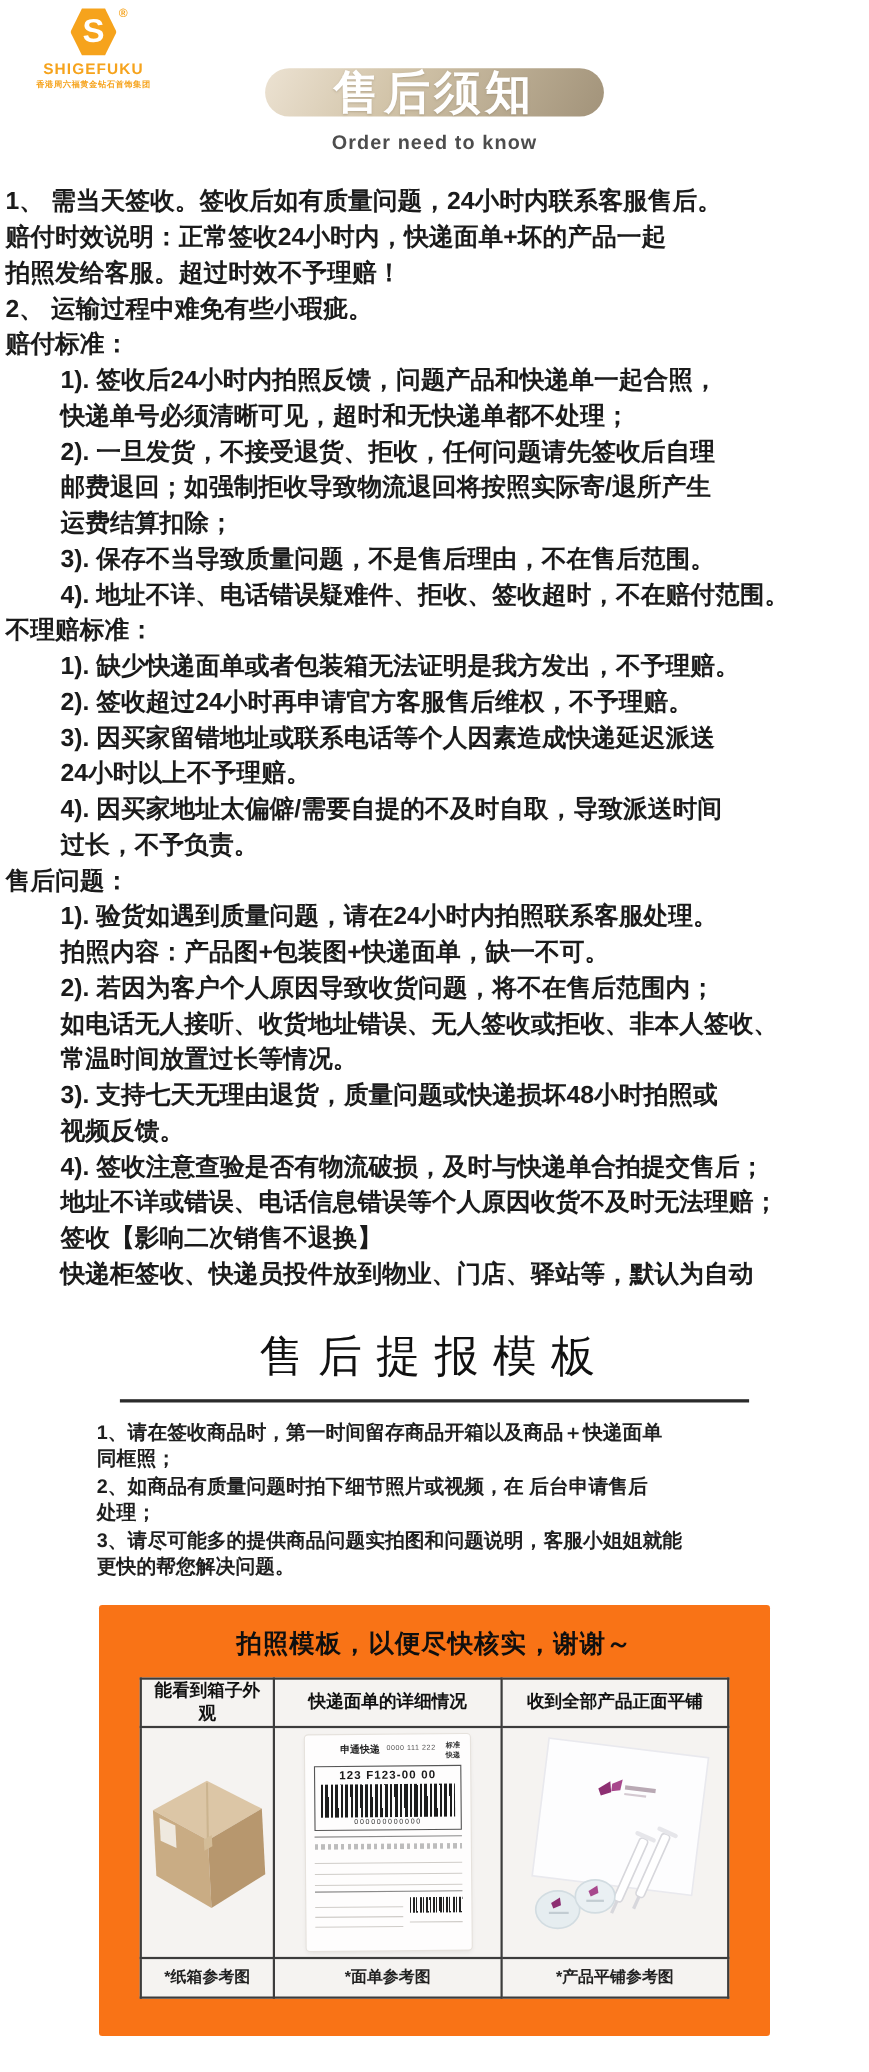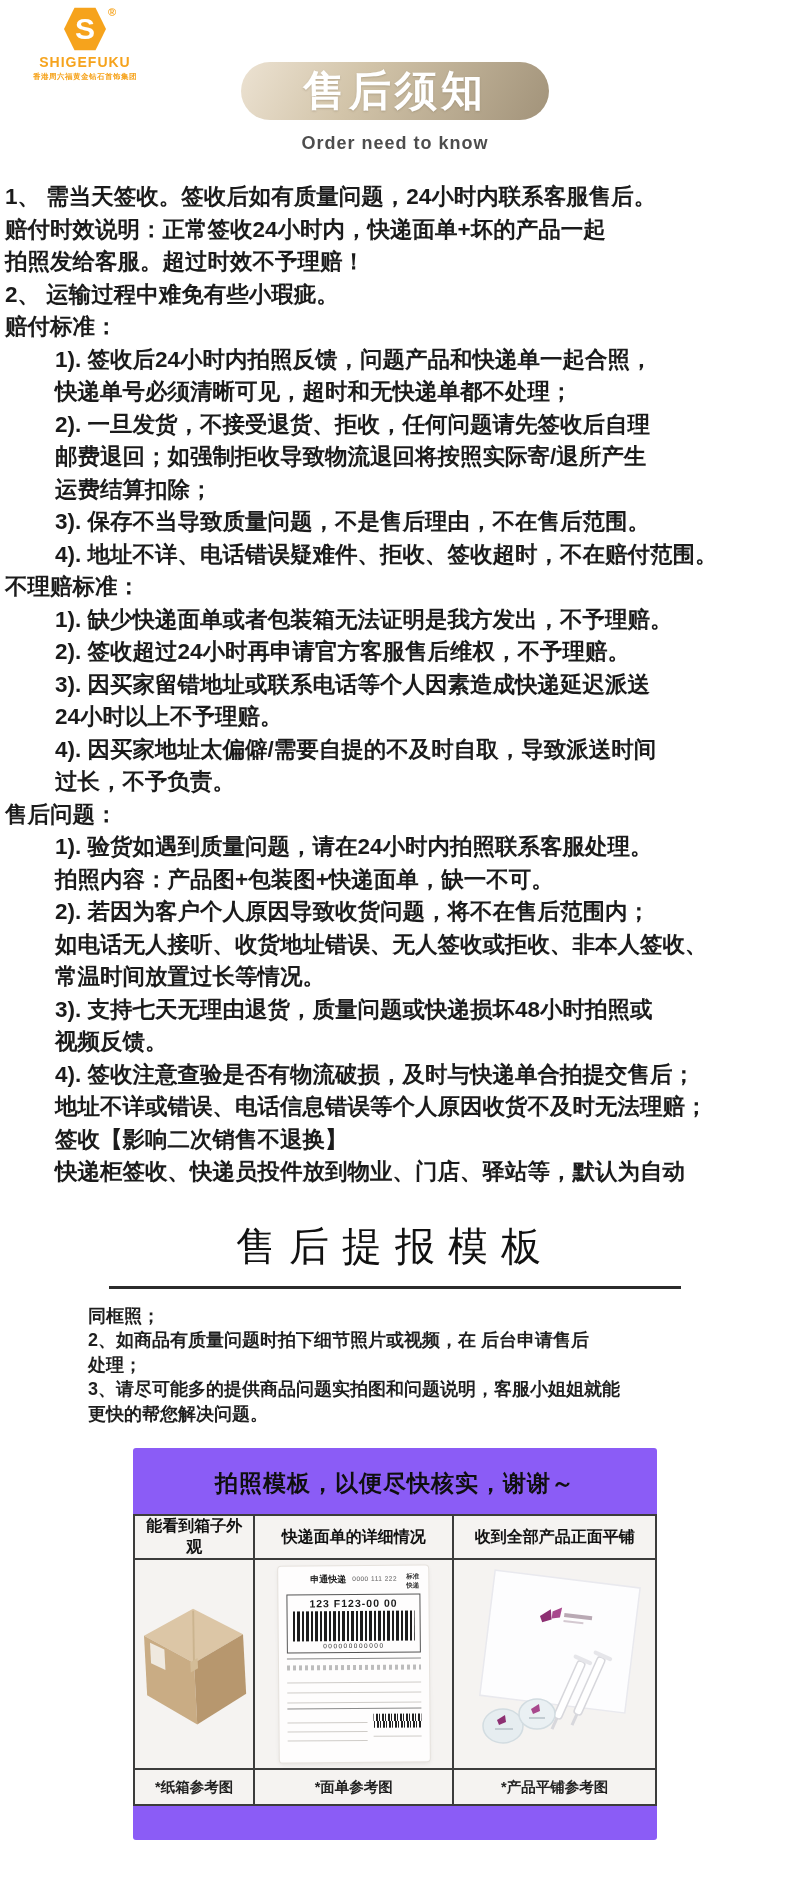--- a/index.html
+++ b/index.html
@@ -16,21 +16,21 @@
     background:#f6a31c;
     clip-path:polygon(25% 4%,75% 4%,100% 50%,75% 96%,25% 96%,0% 50%);
     display:flex;align-items:center;justify-content:center;
     color:#ffffff;font-weight:bold;font-size:30px;line-height:1;
   }
   .regmark{position:absolute;top:0;left:88px;color:#f6a31c;font-size:11px;font-weight:bold;}
   .brand-name{color:#f6a31c;font-weight:bold;font-size:14px;letter-spacing:1px;margin-top:2px;}
   .brand-tagline{color:#f6a31c;font-size:7.5px;font-weight:bold;margin-top:2px;letter-spacing:.5px;}
   
   .banner{
-    width:308px;height:58px;margin:62px auto 0;border-radius:32px;
+    width:308px;height:44px;margin:62px auto 0;border-radius:32px;
     background:linear-gradient(118deg,#ece2d2 0%,#d2c4a9 38%,#a2937a 100%);
     display:flex;align-items:center;justify-content:center;
     color:#ffffff;font-size:42px;font-weight:bold;letter-spacing:4px;
     text-shadow:0 1px 2px rgba(120,105,80,.35);
   }
   .subtitle{
     text-align:center;margin-top:13px;font-size:18px;font-weight:bold;
     color:#4d4d4d;letter-spacing:1px;
   }
   
@@ -39,21 +39,21 @@
   .nline.indent{padding-left:55px;}
   
   .rt-title{
     margin:30px 0 0;text-align:center;font-size:40px;font-weight:500;
     letter-spacing:13px;color:#111;
   }
   .rt-rule{width:572px;border:none;border-top:3px solid #2b2b2b;margin:12px auto 0;}
   .rt-lines{width:614px;margin:15px auto 0;font-size:18px;line-height:24.5px;font-weight:600;color:#1f1f1f;}
   
   .panel{
-    width:524px;margin:22px auto 0;background:#8b5cf6;border-radius:3px;
+    width:610px;margin:22px auto 0;background:#f97316;border-radius:3px;
     padding:20px 0 22px;
   }
   .panel-title{text-align:center;font-size:23px;font-weight:bold;color:#0f0f0f;letter-spacing:1px;}
   table.ptab{border-collapse:collapse;margin:15px auto 12px;background:#f5f3f1;}
   table.ptab th,table.ptab td{border:2px solid #3c3c3c;}
   table.ptab th{height:40px;font-size:16px;font-weight:bold;color:#111;padding:0 4px;}
   td.img-cell{height:206px;text-align:center;vertical-align:middle;}
   td.cap-cell{height:32px;text-align:center;font-size:14.5px;font-weight:bold;color:#222;}
   
   .waybill{
@@ -162,20 +162,21 @@
 
     <div class="nline indent">签收【影响二次销售不退换】</div>
 
     <div class="nline indent">快递柜签收、快递员投件放到物业、门店、驿站等，默认为自动</div>
   </div>
 
 <h2 class="rt-title">售后提报模板</h2>
 <hr class="rt-rule">
 <div class="rt-lines">
 
+    <div>1、请在签收商品时，第一时间留存商品开箱以及商品＋快递面单</div>
 
     <div>同框照；</div>
 
     <div>2、如商品有质量问题时拍下细节照片或视频，在 后台申请售后</div>
 
     <div>处理；</div>
 
     <div>3、请尽可能多的提供商品问题实拍图和问题说明，客服小姐姐就能</div>
 
     <div>更快的帮您解决问题。</div>

